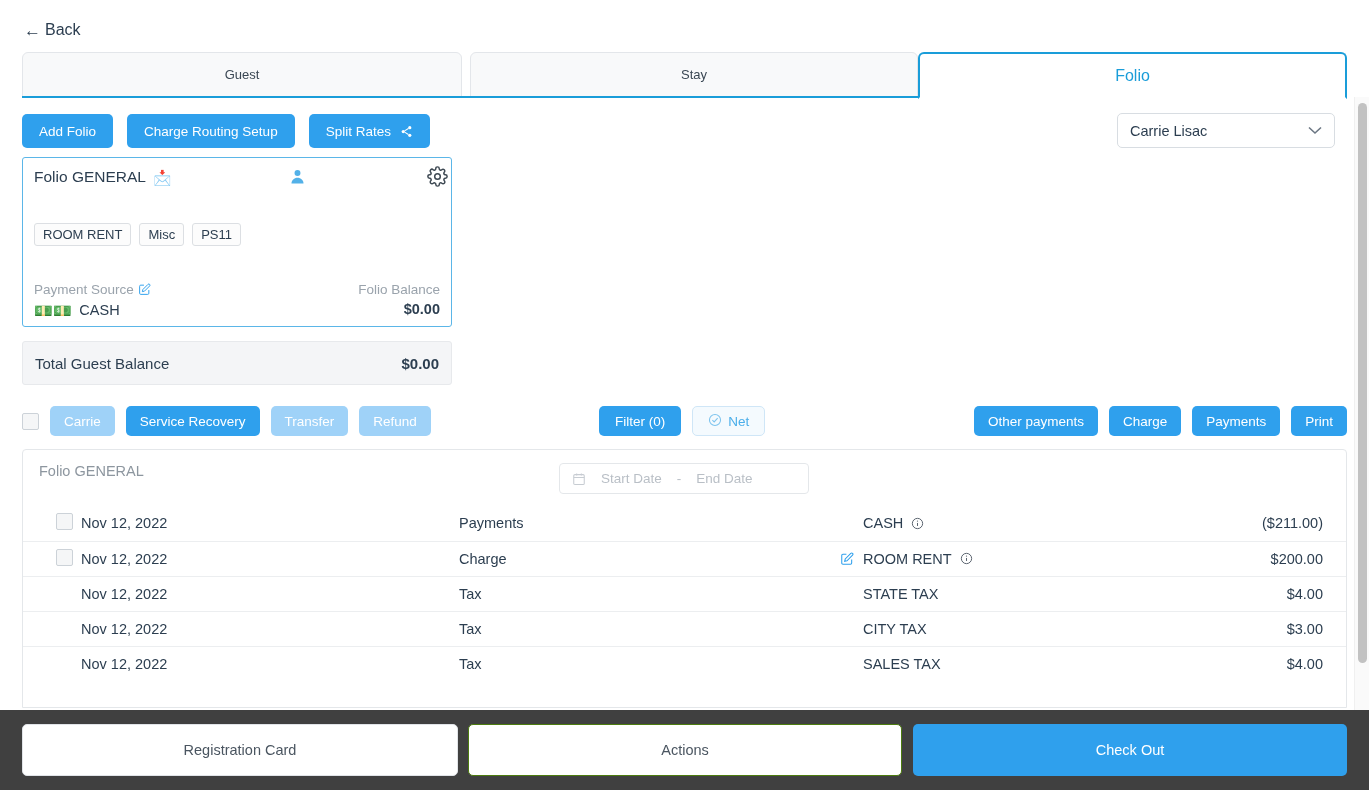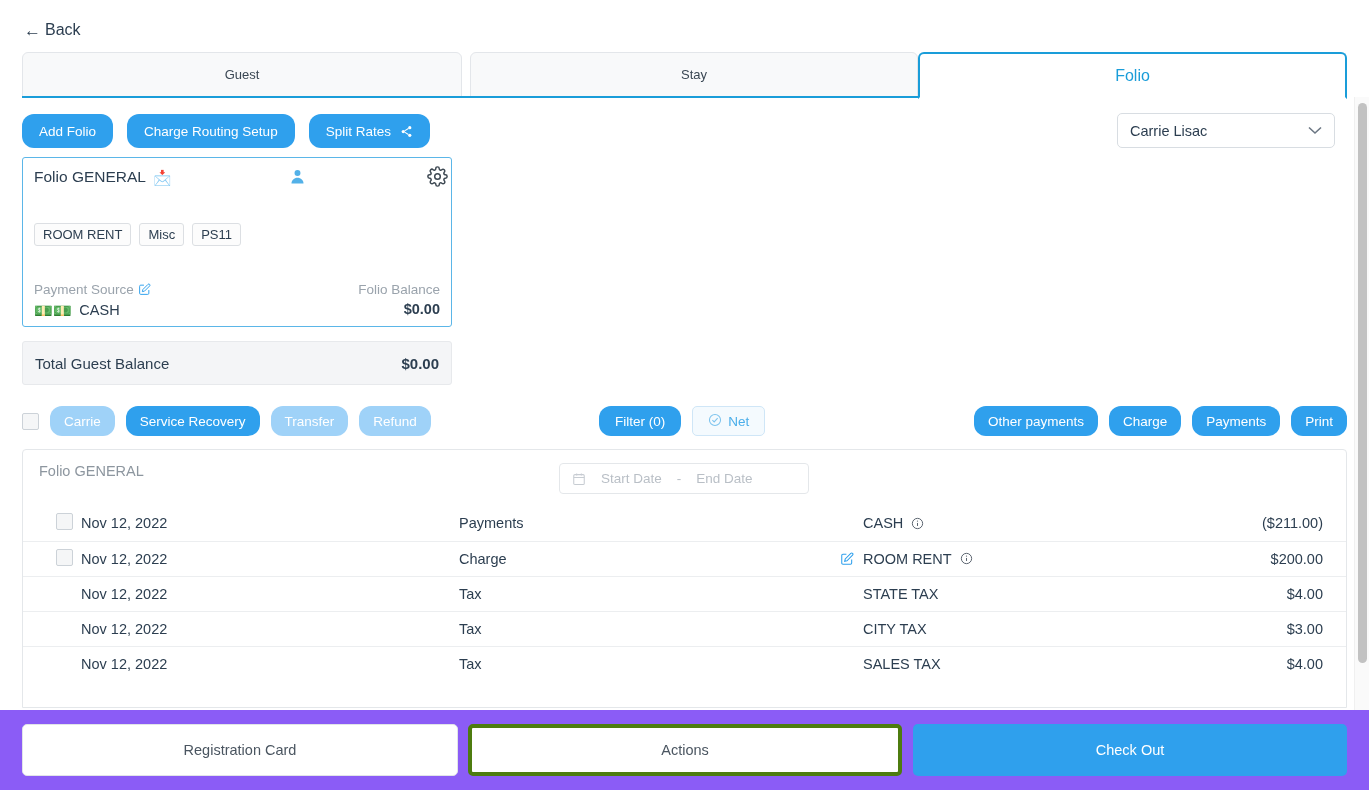--- a/index.html
+++ b/index.html
@@ -39,21 +39,21 @@
     z-index: 3;
   }
   .tabs-underline {
     position: absolute; left: 22px; top: 96px; width: 1325px; height: 2px;
     background: #1a9dd9;
   }
 
   
   .btn {
     display: inline-flex; align-items: center; justify-content: center;
-    background: #2fa0ed; color: #ffffff; border: none; border-radius: 12px;
+    background: #2fa0ed; color: #ffffff; border: none; border-radius: 5px;
     font-family: "Liberation Sans", sans-serif;
     font-size: 13.5px; cursor: pointer; user-select: none; white-space: nowrap;
   }
   .btn.disabled { background: #9fd2f8; cursor: default; }
   .top-actions { position: absolute; left: 22px; top: 114px; display: flex; gap: 14px; }
   .top-actions .btn { height: 34px; padding: 0 17px; }
   .btn .share-ico { margin-left: 9px; display: inline-flex; }
 
   
   .guest-select {
@@ -159,29 +159,29 @@
   .c-cb   { width: 58px; padding-left: 33px; }
   .c-date { width: 378px; }
   .c-type { width: 380px; }
   .c-desc { width: 380px; }
   .c-amt  { width: 129px; text-align: right; padding-right: 25px; }
   .desc-wrap { display: flex; align-items: center; gap: 8px; }
   .desc-wrap .lead { width: 16px; display: inline-flex; justify-content: center; }
   .info-ico { color: #56606b; display: inline-flex; }
 
   
-  .bottom-bar { position: absolute; left: 0; top: 710px; width: 1369px; height: 80px; background: #8b5cf6; }
+  .bottom-bar { position: absolute; left: 0; top: 710px; width: 1369px; height: 80px; background: #404040; }
   .bbtn {
     position: absolute; top: 14px; height: 52px; border-radius: 5px;
     display: flex; align-items: center; justify-content: center;
     font-size: 14.5px; cursor: pointer; user-select: none;
     font-family: "Liberation Sans", sans-serif;
   }
   .bbtn.b1 { left: 22px;  width: 436px; background: #ffffff; border: 1px solid #e1e4e8; color: #4a5560; }
-  .bbtn.b2 { left: 468px; width: 434px; background: #ffffff; border: 4px solid #4d7c0f; color: #4a5560; }
+  .bbtn.b2 { left: 468px; width: 434px; background: #ffffff; border: 1px solid #4d7c0f; color: #4a5560; }
   .bbtn.b3 { left: 913px; width: 434px; background: #2fa0ed; border: none; color: #ffffff; }
 
   
   .scrollbar-track {
     position: absolute; right: 0; top: 97px; width: 15px; height: 613px;
     background: #fafafa; border-left: 1px solid #f0f0f0;
   }
   .scrollbar-thumb {
     position: absolute; left: 3px; top: 6px; width: 9px; height: 560px;
     background: #c2c2c2; border-radius: 5px;

